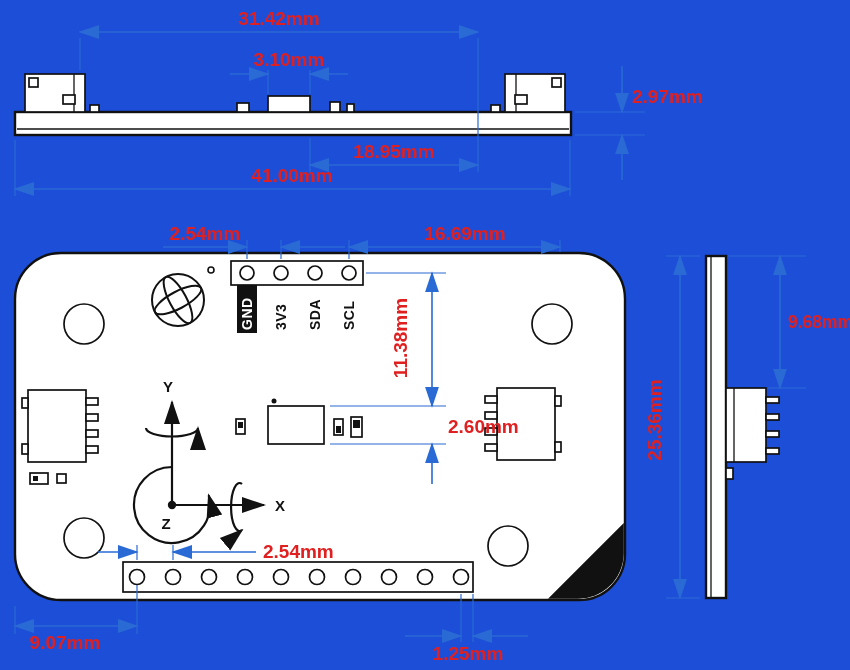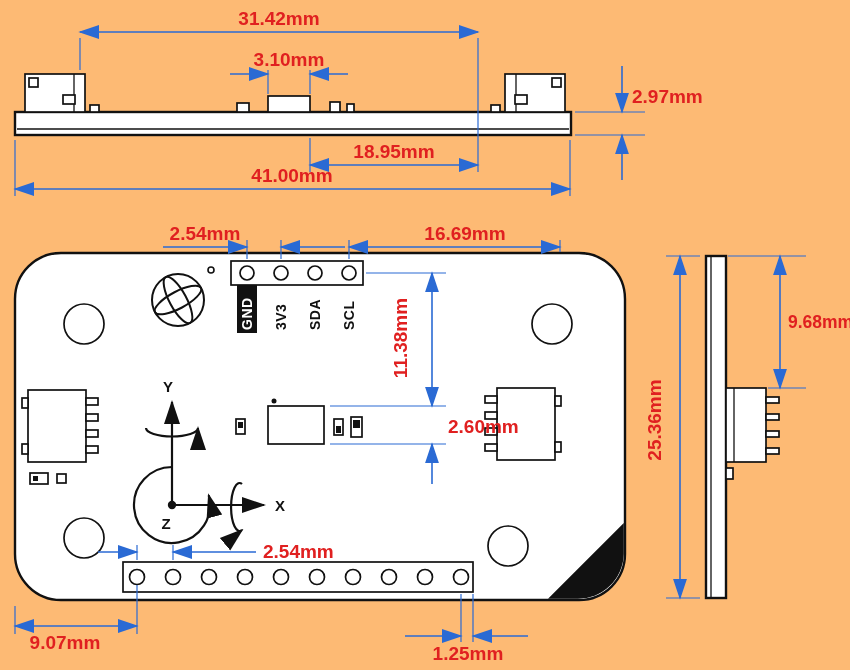--- a/index.html
+++ b/index.html
@@ -1,21 +1,21 @@
 <!DOCTYPE html>
 <html style="--dimension-line: #2a6ad4; --dimension-text: #e02020; --drawing: #111111;"><head>
 <meta charset="utf-8">
 <style>
   :root{
     --dimension-line:#2a6ad4;
     --dimension-text:#e02020;
     --drawing:#111111;
   }
   html,body{margin:0;padding:0;background:#ffffff;}
-  .stage{width:850px;height:670px;position:relative;background:#fdba74;}
+  .stage{width:850px;height:670px;position:relative;background:#1d4ed8;}
   svg{display:block;}
   
   .outline{stroke:var(--drawing);stroke-width:2.4;fill:#fff;}
   .detail{stroke:var(--drawing);stroke-width:1.7;fill:#fff;}
   .detail-thin{stroke:var(--drawing);stroke-width:1.3;fill:none;}
   .filled{fill:var(--drawing);stroke:none;}
   .axisline{stroke:var(--drawing);stroke-width:2.2;fill:none;}
   
   .dim{stroke:var(--dimension-line);stroke-width:1.6;fill:none;}
   .ext{stroke:var(--dimension-line);stroke-width:1.2;fill:none;}

